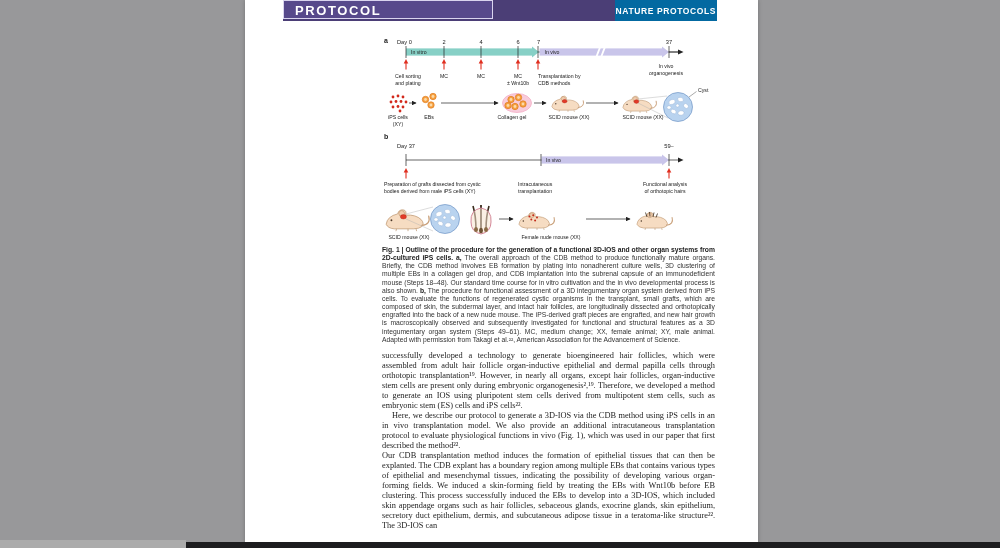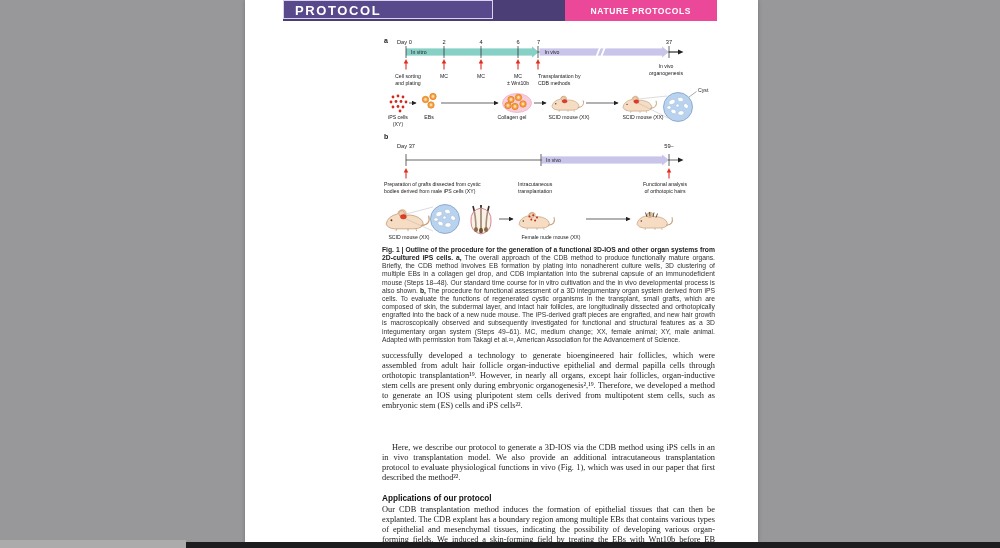--- a/index.html
+++ b/index.html
@@ -23,42 +23,42 @@
   .header-highlight{
     position:absolute;left:0;top:0;width:210px;height:19px;
     background:#57498b;border:1px solid #d9d4ee;box-sizing:border-box;
   }
   .protocol-label{
     position:absolute;left:12px;top:0;height:21px;display:flex;align-items:center;
     font-size:13px;font-weight:bold;letter-spacing:1.6px;
   }
   .journal-box{
     position:absolute;right:0;top:0;height:21px;display:flex;align-items:center;
-    background:#ec4899;padding:0 26px;
+    background:#0369a1;padding:0 1px;
     font-size:8.5px;font-weight:bold;letter-spacing:.6px;
   }
 
   .figure-wrap{position:absolute;left:136px;top:35px;width:336px;height:210px;}
   svg text{font-family:"Liberation Sans",sans-serif;fill:#222;}
   .t-small{font-size:5.2px;}
   .t-day{font-size:5.7px;}
   .t-panel{font-size:7px;font-weight:bold;}
 
   .caption{
     position:absolute;left:137px;top:246px;width:333px;
     font-size:6.75px;line-height:8.15px;color:#333;text-align:justify;
   }
   .cb{font-weight:bold;color:#222;}
 
   .body-col{position:absolute;left:137px;top:351px;width:333px;color:#1c1c1c;}
   .body-p{
     margin:0;font-family:"Liberation Serif",serif;
     font-size:8.35px;line-height:10px;text-align:justify;
   }
-  .indent{text-indent:10px;margin-top:32px;}
+  .indent{text-indent:10px;}
   .apps-heading{
     margin:11px 0 2px 0;font-family:"Liberation Sans",sans-serif;
     font-size:8.2px;font-weight:bold;color:#111;
   }
 </style>
 </head>
 <body>
 
 <div class="page">
 
@@ -274,20 +274,19 @@
       <text class="t-small" x="170" y="203.5" text-anchor="middle">Female nude mouse (XX)</text>
     </g>
   </svg>
   </div>
 
   <div class="caption"><span class="cb">Fig. 1 | Outline of the procedure for the generation of a functional 3D-IOS and other organ systems from 2D-cultured iPS cells.</span> <span class="cb">a,</span><span> The overall approach of the CDB method to produce functionally mature organs. Briefly, the CDB method involves EB formation by plating into nonadherent culture wells, 3D clustering of multiple EBs in a collagen gel drop, and CDB implantation into the subrenal capsule of an immunodeficient mouse (Steps 18–48). Our standard time course for in vitro cultivation and the in vivo developmental process is also shown.</span> <span class="cb">b,</span><span> The procedure for functional assessment of a 3D integumentary organ system derived from iPS cells. To evaluate the functions of regenerated cystic organisms in the transplant, small grafts, which are composed of skin, the subdermal layer, and intact hair follicles, are longitudinally dissected and orthotopically engrafted into the back of a new nude mouse. The iPS-derived graft pieces are engrafted, and new hair growth is macroscopically observed and subsequently investigated for functional and structural features as a 3D integumentary organ system (Steps 49–61). MC, medium change; XX, female animal; XY, male animal. Adapted with permission from Takagi et al.²², American Association for the Advancement of Science.</span></div>
 
   <div class="body-col">
     <p class="body-p">successfully developed a technology to generate bioengineered hair follicles, which were assembled from adult hair follicle organ-inductive epithelial and dermal papilla cells through orthotopic transplantation¹⁹. However, in nearly all organs, except hair follicles, organ-inductive stem cells are present only during embryonic organogenesis²,¹⁹. Therefore, we developed a method to generate an IOS using pluripotent stem cells derived from multipotent stem cells, such as embryonic stem (ES) cells and iPS cells²².</p>
     <p class="body-p indent">Here, we describe our protocol to generate a 3D-IOS via the CDB method using iPS cells in an in vivo transplantation model. We also provide an additional intracutaneous transplantation protocol to evaluate physiological functions in vivo (Fig. 1), which was used in our paper that first described the method²².</p>
-    <h3 class="apps-heading">Applications of our protocol</h3>
     <p class="body-p">Our CDB transplantation method induces the formation of epithelial tissues that can then be explanted. The CDB explant has a boundary region among multiple EBs that contains various types of epithelial and mesenchymal tissues, indicating the possibility of developing various organ-forming fields. We induced a skin-forming field by treating the EBs with Wnt10b before EB clustering. This process successfully induced the EBs to develop into a 3D-IOS, which included skin appendage organs such as hair follicles, sebaceous glands, exocrine glands, skin epithelium, secretory duct epithelium, dermis, and subcutaneous adipose tissue in a teratoma-like structure²². The 3D-IOS can</p>
   </div>
 
 </div>
 
 <div class="bottom-left-strip"></div>
 <div class="bottom-bar"></div>
 
 </body></html>

